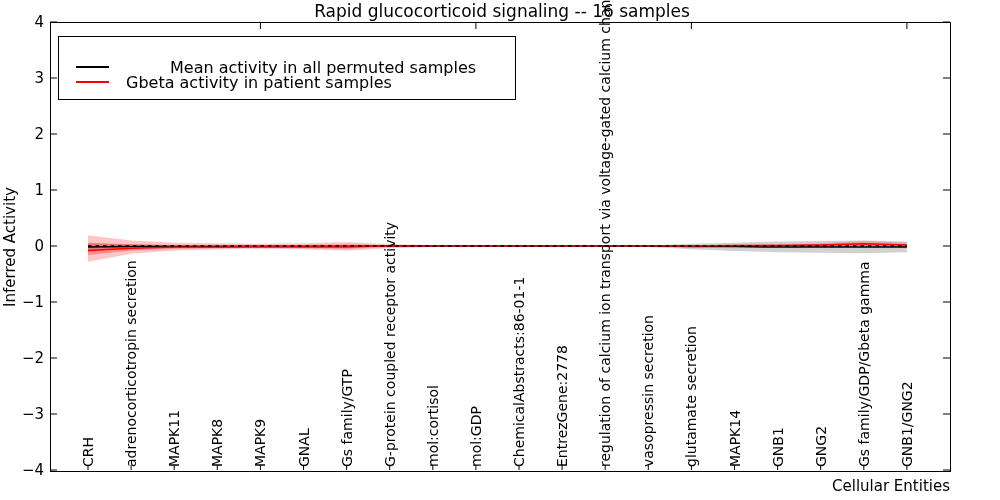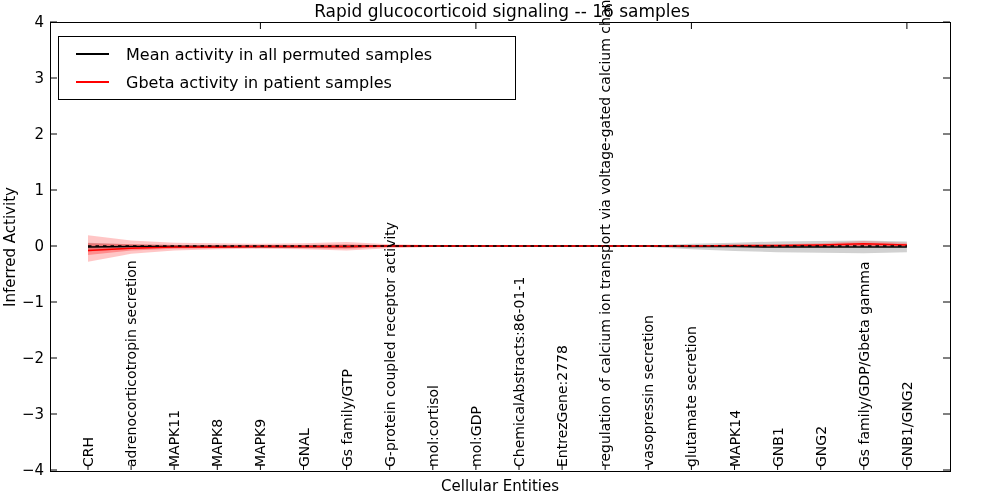--- a/index.html
+++ b/index.html
@@ -6,24 +6,24 @@
   .figure{
     position:relative;width:1000px;height:500px;overflow:hidden;background:#fff;
     font-family:"DejaVu Sans","Liberation Sans",sans-serif;color:#000;
   }
   .title{position:absolute;left:52px;top:1px;width:900px;text-align:center;font-size:17px;}
   .plot-frame{position:absolute;left:50px;top:22px;width:899px;height:448px;border:1px solid #000;box-sizing:content-box;background:transparent;}
   .chart-svg{position:absolute;left:0;top:0;pointer-events:none;}
   .ytick-label{position:absolute;left:0;width:44px;text-align:right;font-size:15px;height:18px;line-height:18px;}
   .xcat-label{position:absolute;white-space:nowrap;font-size:14px;line-height:14px;transform:rotate(-90deg);transform-origin:0 0;}
   .ylabel{position:absolute;top:238px;left:-70px;width:160px;text-align:center;font-size:15px;transform:rotate(-90deg);}
-  .xlabel{position:absolute;left:50px;top:477px;width:900px;text-align:center;font-size:15px;}
+  .xlabel{position:absolute;left:50px;top:477px;width:900px;text-align:right;font-size:15px;}
   .legend{position:absolute;left:58px;top:36px;width:456px;height:62px;border:1px solid #000;background:#fff;}
   .legend-row{position:absolute;left:0;height:26px;display:flex;align-items:center;}
-  .legend-row.r0{top:4px;}
+  .legend-row.r0{top:17px;gap:44px;}
   .legend-row.r1{top:32px;}
   .legend-line{display:inline-block;width:33px;height:2px;margin-left:17px;background:#000;}
   .legend-label{margin-left:17px;font-size:16px;white-space:nowrap;}
 </style>
 </head>
 <body>
 
 <div class="figure">
   <div class="title">Rapid glucocorticoid signaling -- 16 samples</div>
 

